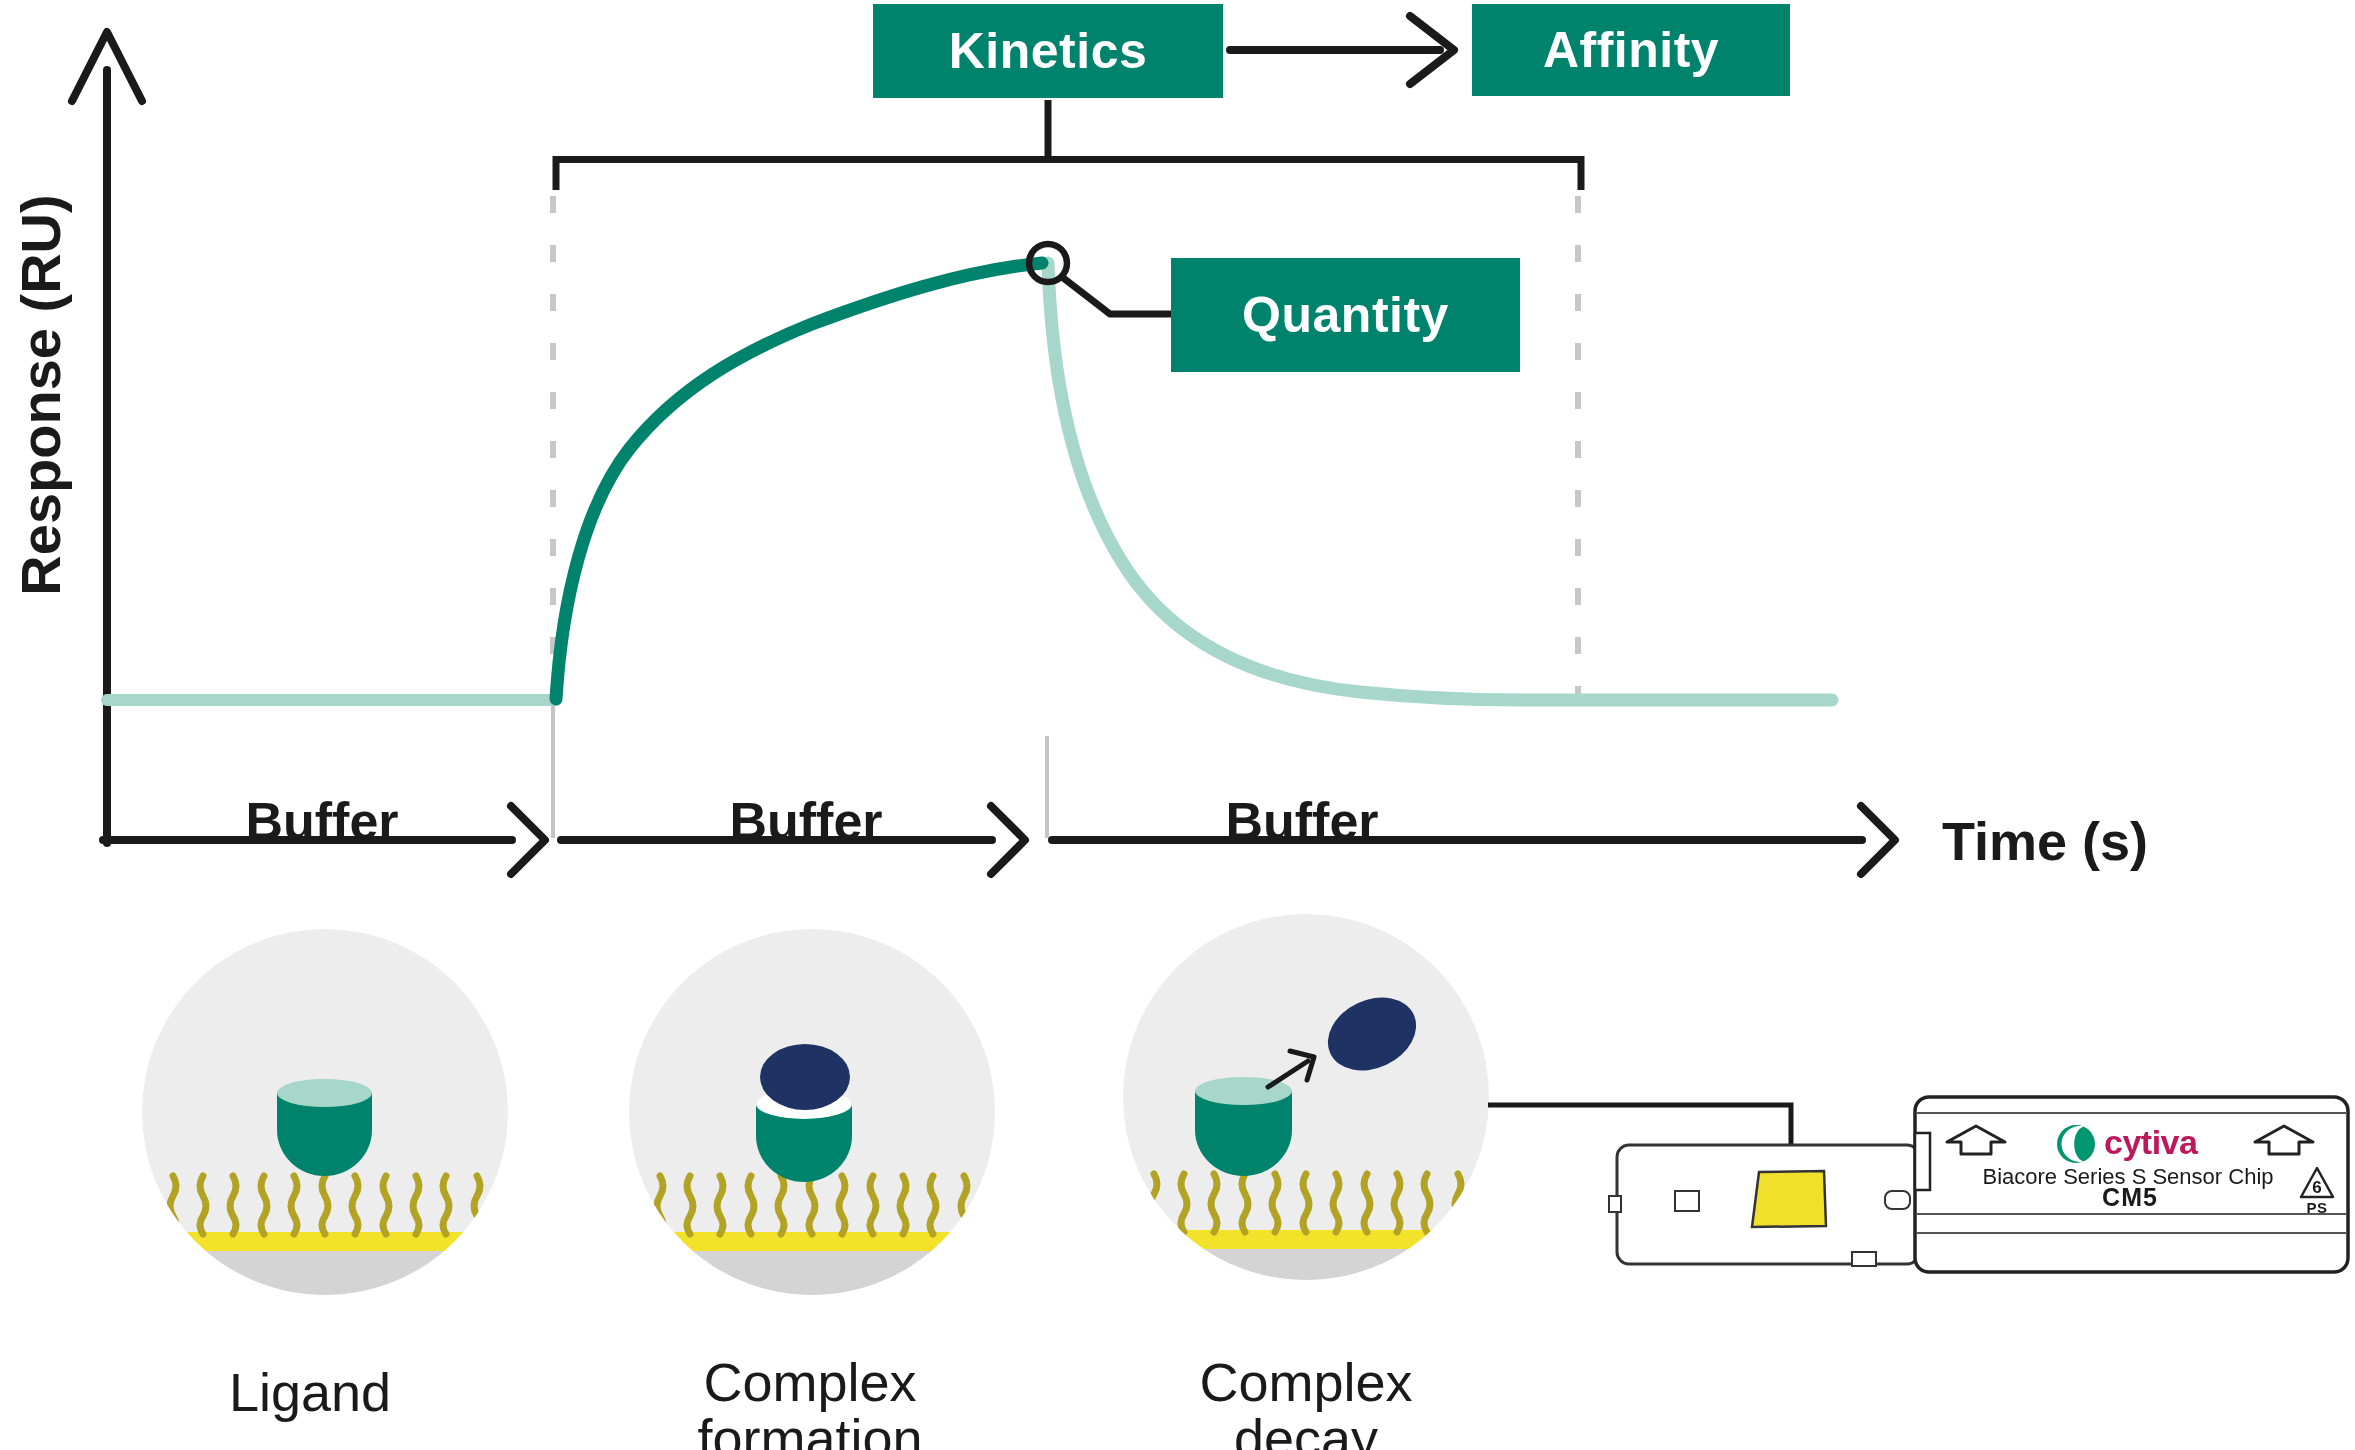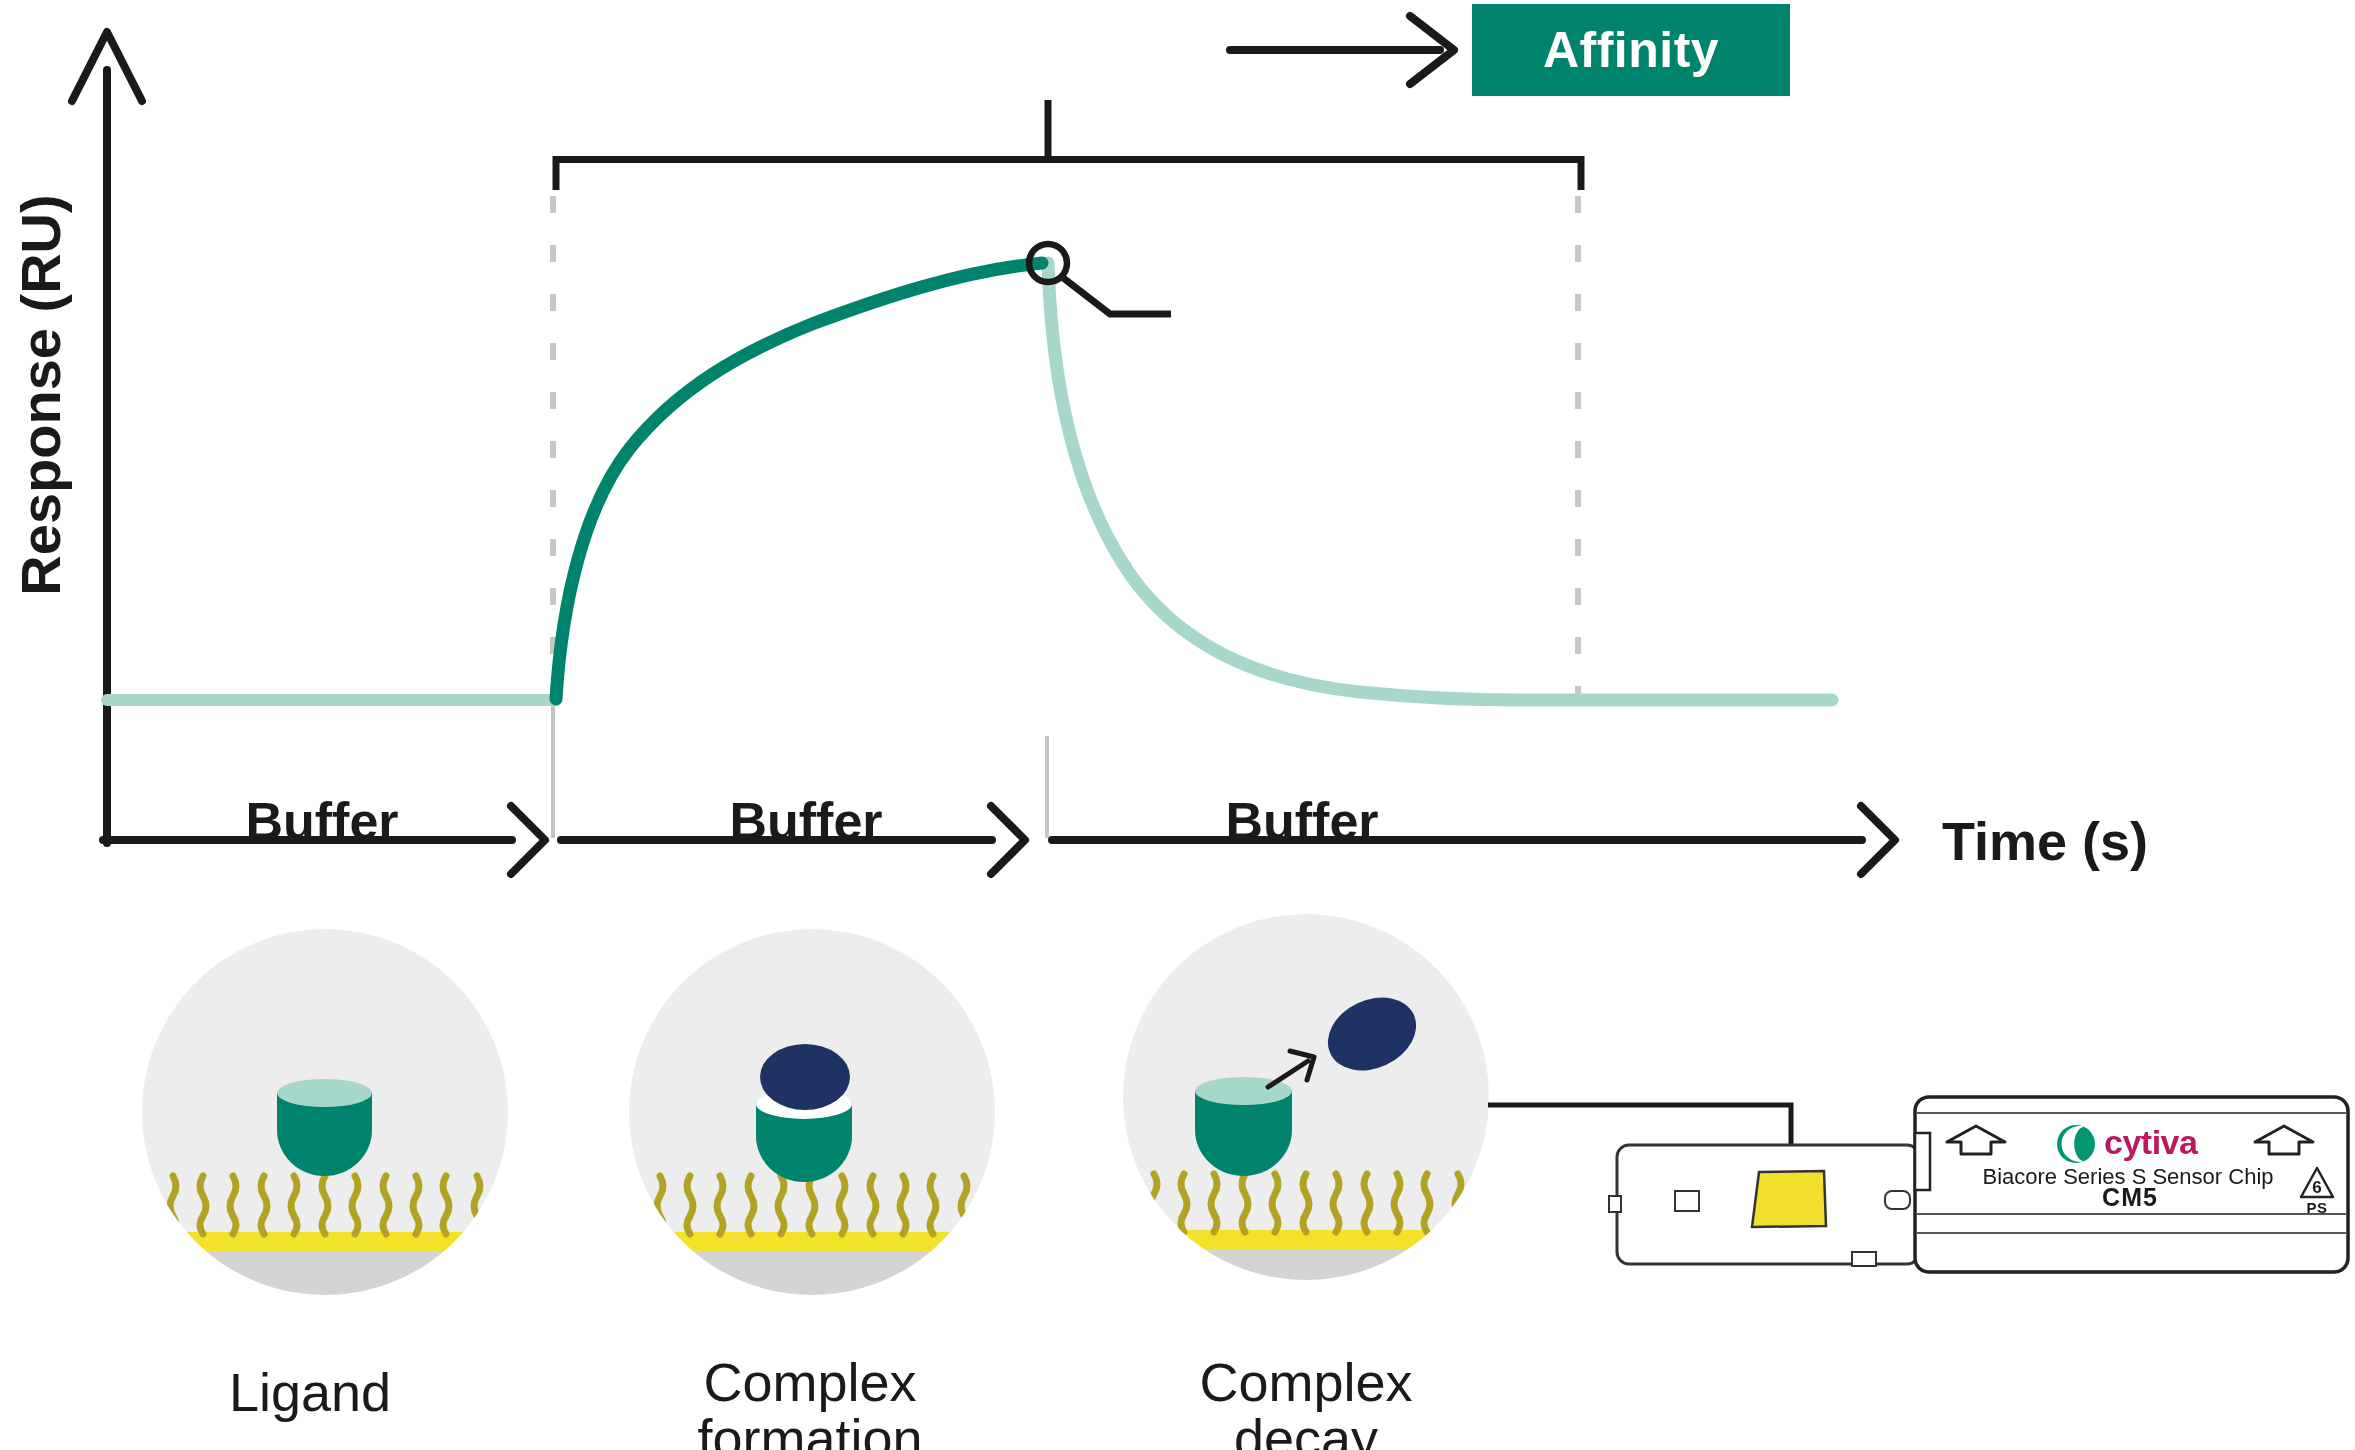--- a/index.html
+++ b/index.html
@@ -217,25 +217,31 @@
       <g>
         <circle cx="2076" cy="1144" r="19" fill="#00966F"></circle>
         <path d="M2084,1126.5 C2071,1130 2071,1158 2084,1161.5 C2072,1164 2061.5,1155 2061.5,1144 C2061.5,1133 2072,1124 2084,1126.5 Z" fill="#ffffff"></path>
       </g>
       <path d="M2301,1197 L2317,1168 L2333,1197 Z" fill="none" stroke="#222222" stroke-width="2.5" stroke-linejoin="round"></path>
     </g>
   </svg>
 
   <div id="y-axis-label" class="axis-label">Response (RU)</div>
 
+  <div class="flow-box" style="left:873px;top:4px;width:350px;height:94px;">
+    <span>Kinetics</span>
+  </div>
 
   <div class="flow-box" style="left:1472px;top:4px;width:318px;height:92px;">
     <span>Affinity</span>
   </div>
 
+  <div class="flow-box" style="left:1171px;top:258px;width:349px;height:114px;">
+    <span>Quantity</span>
+  </div>
 
   <div class="phase-label" style="left:322px;top:777px;">Buffer</div>
   <div class="phase-label" style="left:806px;top:777px;">Buffer</div>
   <div class="phase-label" style="left:1302px;top:777px;">Buffer</div>
 
   <div class="abs axis-label" style="left:1942px;top:841px;transform:translateY(-50%);">Time (s)</div>
 
   <div class="stage-label single" style="left:310px;top:1392px;">Ligand</div>
 
   <div class="stage-label" style="left:810px;top:1354px;">Complex formation</div>

